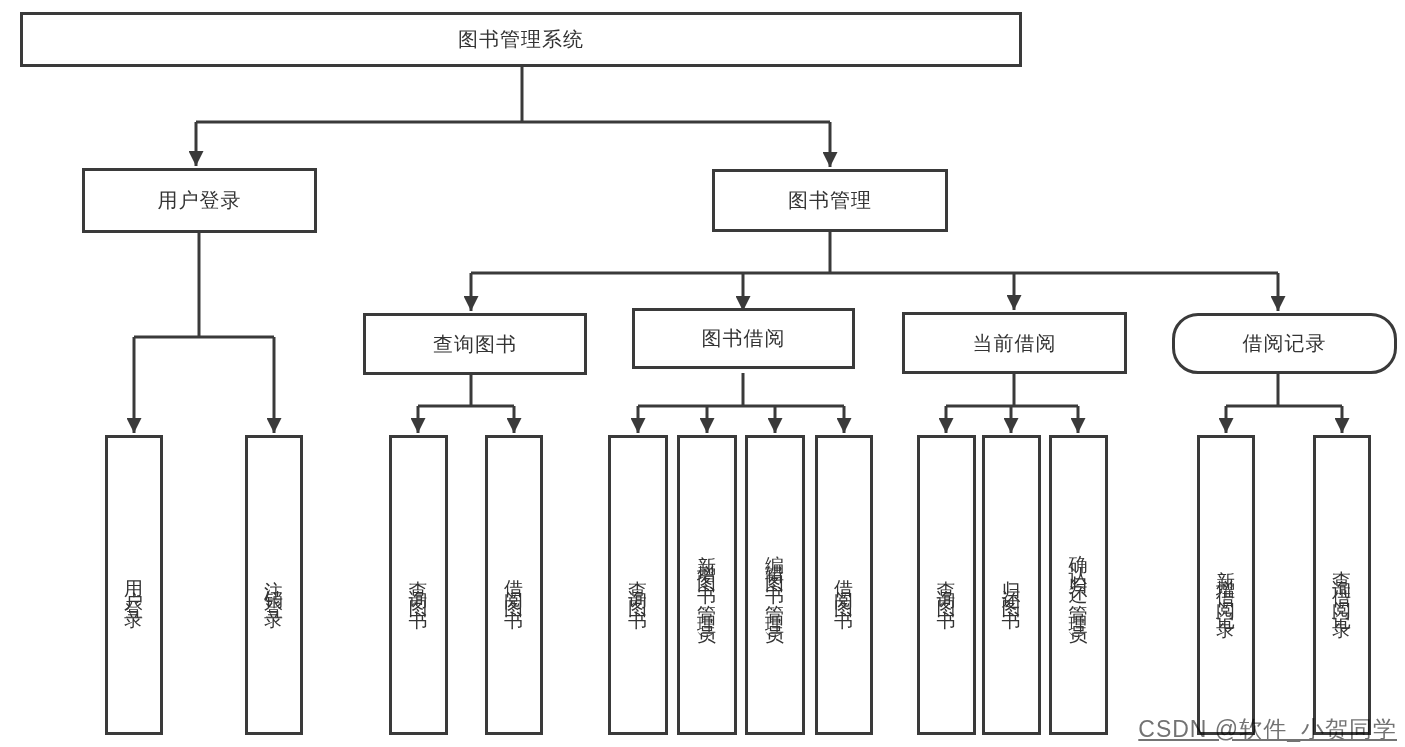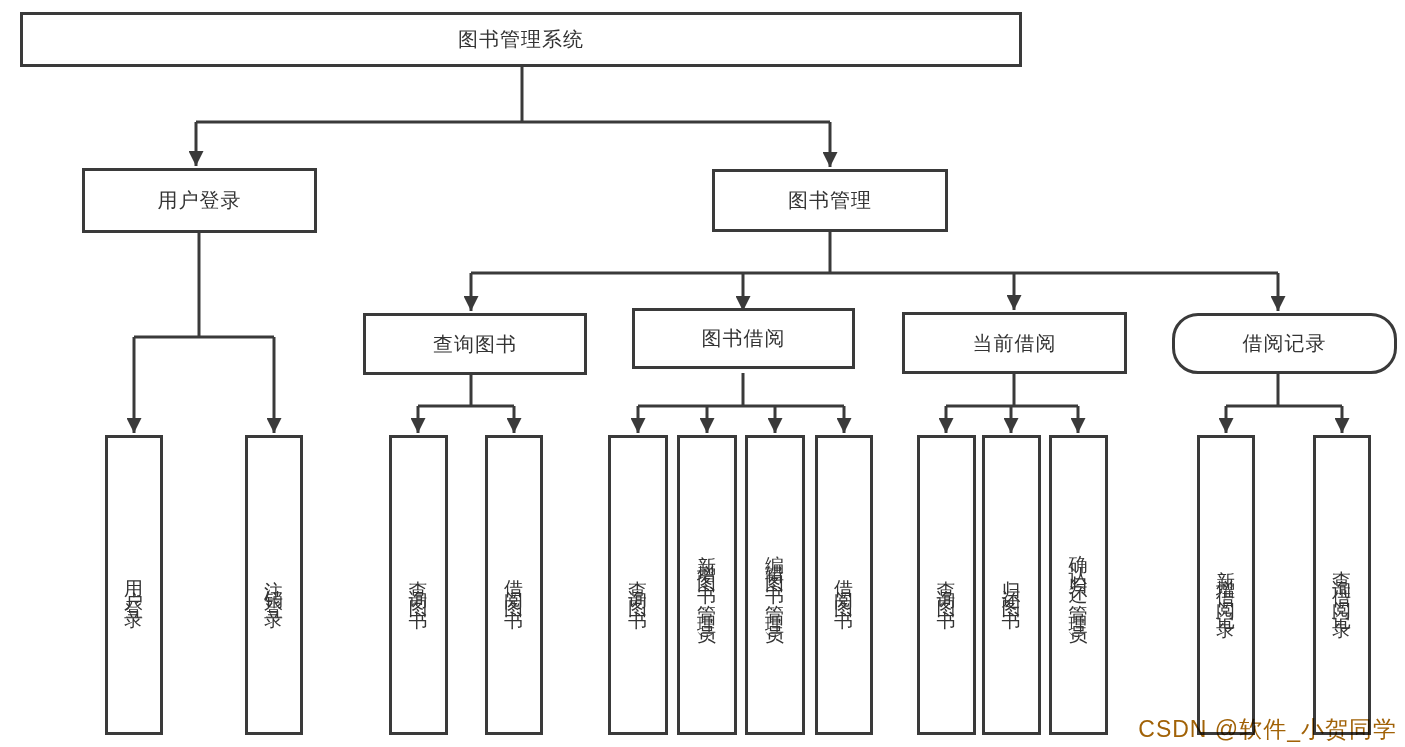--- a/index.html
+++ b/index.html
@@ -37,24 +37,25 @@
     letter-spacing: 10px;
     line-height: 1;
     top: 435px;
     height: 300px;
   }
   .watermark {
     position: absolute;
     right: 8px;
     bottom: 2px;
     font-size: 23px;
-    color: #a16207;
+    color: #737373;
     letter-spacing: 1px;
     mix-blend-mode: multiply;
     white-space: nowrap;
+    text-decoration: underline;
   }
 </style>
 </head>
 <body>
 
 <div class="stage">
 
   <svg class="connectors" viewBox="0 0 1405 747" xmlns="http://www.w3.org/2000/svg">
     <defs>
       <marker id="arrow" viewBox="0 0 10 10" refX="10" refY="5" markerWidth="7.5" markerHeight="5" orient="auto">

